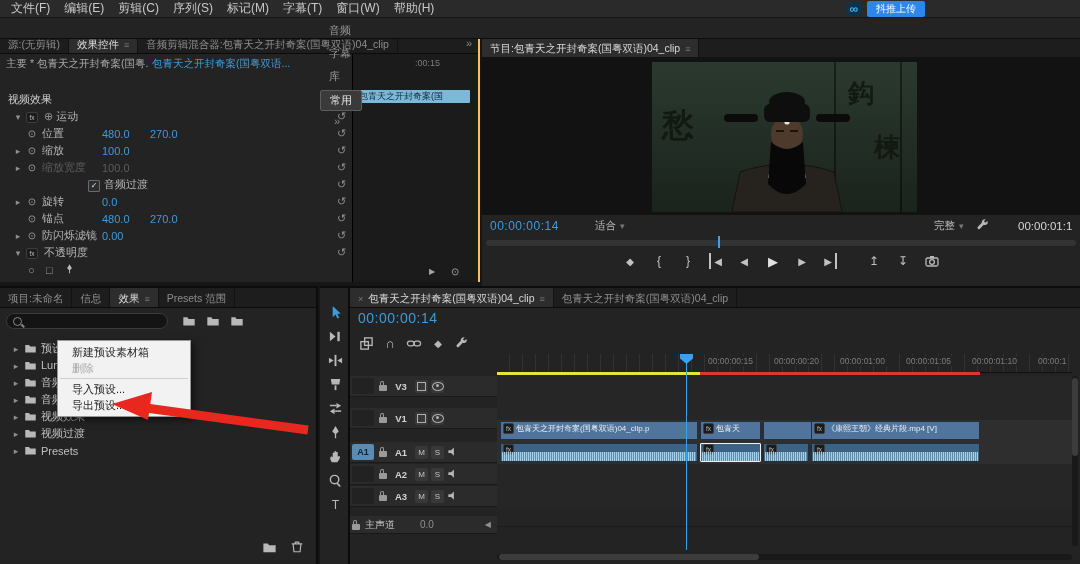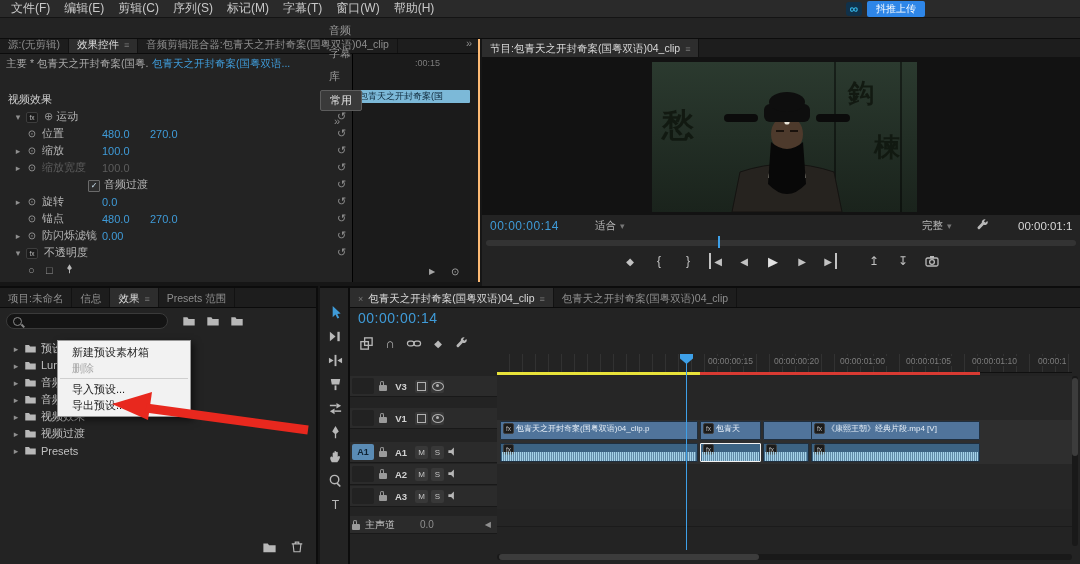--- a/index.html
+++ b/index.html
@@ -46,21 +46,21 @@
             font-size:9px;line-height:13px;padding:0 3px;white-space:nowrap;overflow:hidden;border-radius:1px;}
   .cb{display:inline-block;width:10px;height:10px;background:#2d2d2d;border:1px solid #6a6a6a;color:#cfe6f5;
       font-size:8px;line-height:10px;text-align:center;border-radius:1px;}
   
   .well{position:absolute;left:0;right:0;top:19px;height:158px;background:#121212;}
   .frame{position:absolute;left:170px;top:5px;width:265px;height:150px;background:linear-gradient(#2b3a2f,#1a231c);overflow:hidden;}
   .bglyph{position:absolute;font-weight:bold;color:#10170f;opacity:.9;font-family:"DejaVu Serif","Liberation Serif",serif;}
   .boardline{position:absolute;top:0;bottom:0;width:2px;background:rgba(0,0,0,.45);}
   .pm-info{position:absolute;left:0;right:0;top:177px;height:22px;display:flex;align-items:center;}
   .tc{color:#3f9bd8;font-size:12px;letter-spacing:.5px;}
-  .dd{display:flex;align-items:center;gap:4px;color:#b9b9b9;font-size:10.5px;}
+  .dd{display:flex;align-items:center;gap:4px;color:#b9b9b9;font-size:10.5px;margin-left:12px;}
   .scrub{position:absolute;left:4px;right:4px;top:202px;height:6px;background:#333;border-radius:3px;}
   .tbar{position:absolute;left:0;right:0;top:215px;display:flex;justify-content:center;align-items:center;gap:13px;}
   .tico{min-width:16px;height:16px;display:flex;align-items:center;justify-content:center;color:#c2c2c2;font-size:10px;}
   
   .searchbox{position:absolute;left:6px;top:25px;width:162px;height:16px;background:#141414;border:1px solid #3a3a3a;
              border-radius:8px;display:flex;align-items:center;padding:0 6px;gap:5px;box-sizing:border-box;}
   .searchbox input{background:transparent;border:none;outline:none;color:#ccc;font-size:10px;width:120px;}
   .mag{width:7px;height:7px;border:1.5px solid #8a8a8a;border-radius:50%;position:relative;flex:none;}
   .mag::after{content:'';position:absolute;width:4px;height:1.5px;background:#8a8a8a;transform:rotate(45deg);right:-4px;bottom:-2px;}
   .treerow{position:absolute;left:0;right:10px;height:17px;display:flex;align-items:center;color:#c0c0c0;font-size:11px;}

